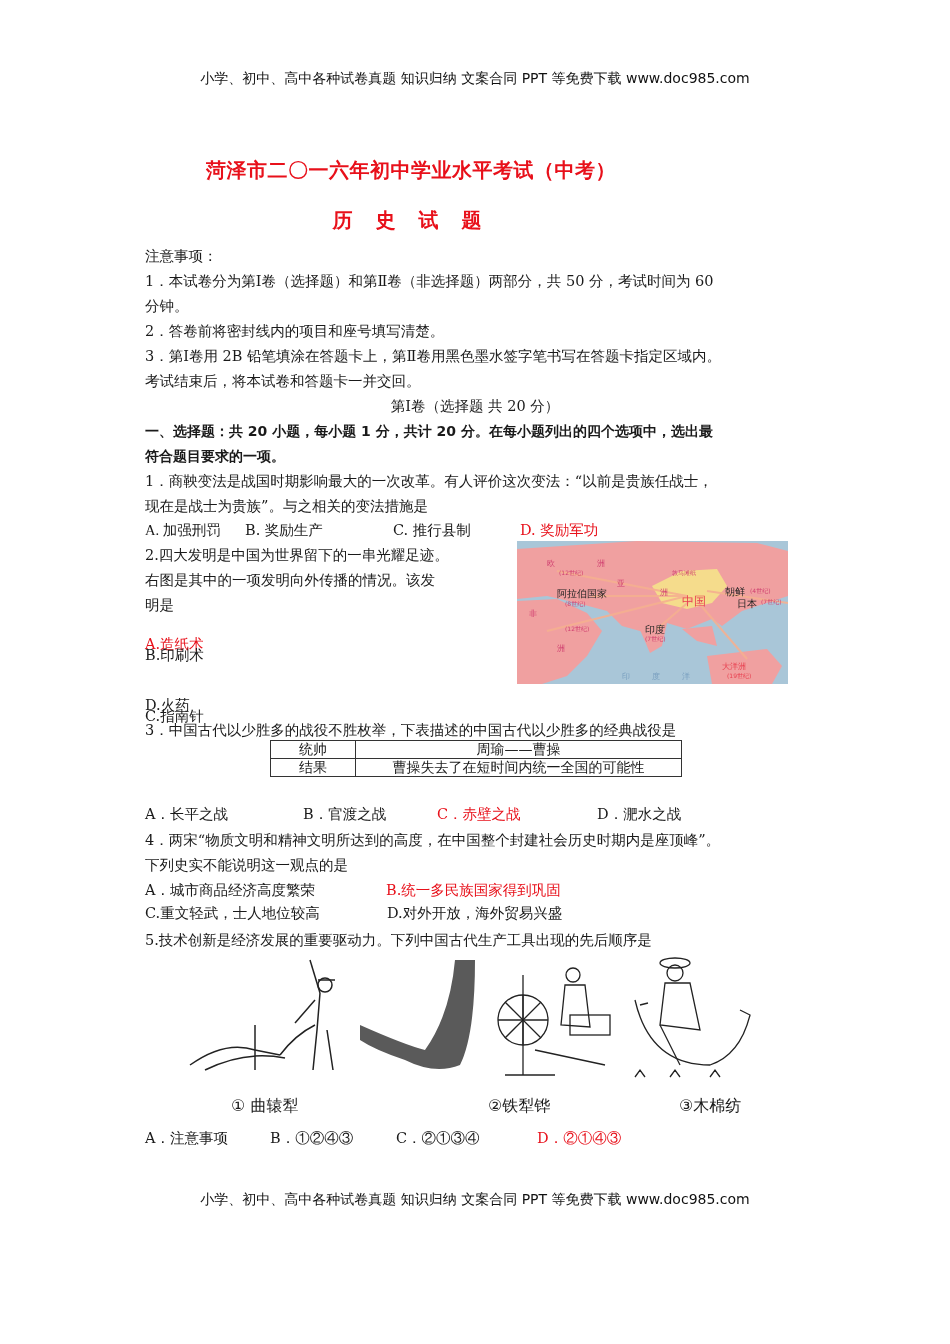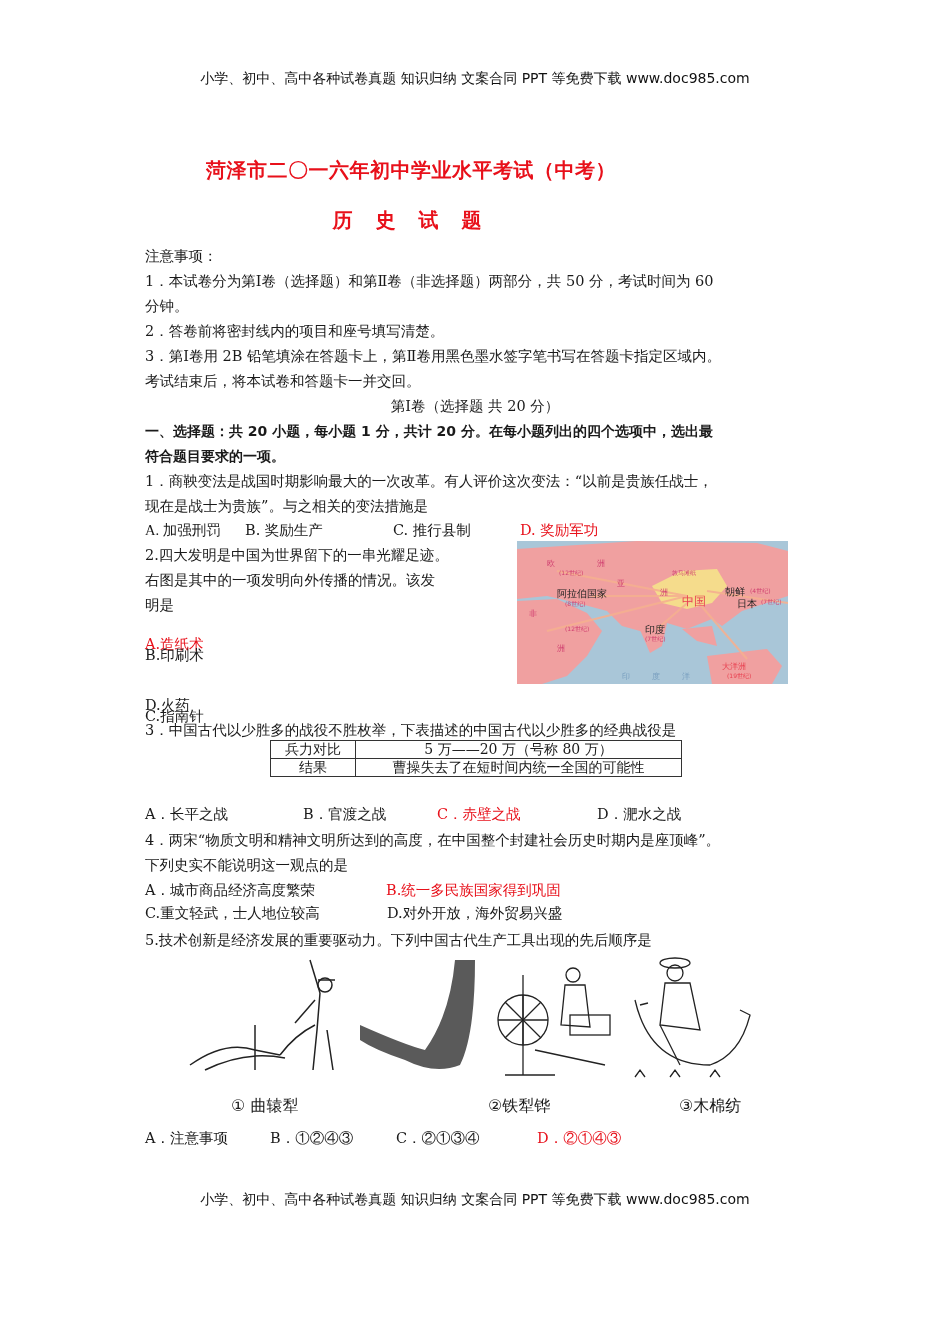--- a/index.html
+++ b/index.html
@@ -104,23 +104,23 @@
       <text x="105" y="138" font-size="8" fill="#7aa0c0">印</text>
       <text x="135" y="138" font-size="8" fill="#7aa0c0">度</text>
       <text x="165" y="138" font-size="8" fill="#7aa0c0">洋</text>
     </g>
   </svg>
 </div>
 
 <div class="abs line" style="top:720px;">3．中国古代以少胜多的战役不胜枚举，下表描述的中国古代以少胜多的经典战役是</div>
 <table class="battle">
   <tbody>
-  <tr>
-    <td class="k">兵力对比</td>
-    <td>5 万——20 万（号称 80 万）</td>
+      <tr>
+    <td class="k">统帅</td>
+    <td>周瑜——曹操</td>
   </tr>
   <tr>
     <td class="k">结果</td>
     <td>曹操失去了在短时间内统一全国的可能性</td>
   </tr>
 </tbody>
   </table>
 <div class="abs line opt" style="top:804px; left:145px;">A．长平之战</div>
 <div class="abs line opt" style="top:804px; left:303px;">B．官渡之战</div>
 <div class="abs line opt red" style="top:804px; left:437px;">C．赤壁之战</div>

